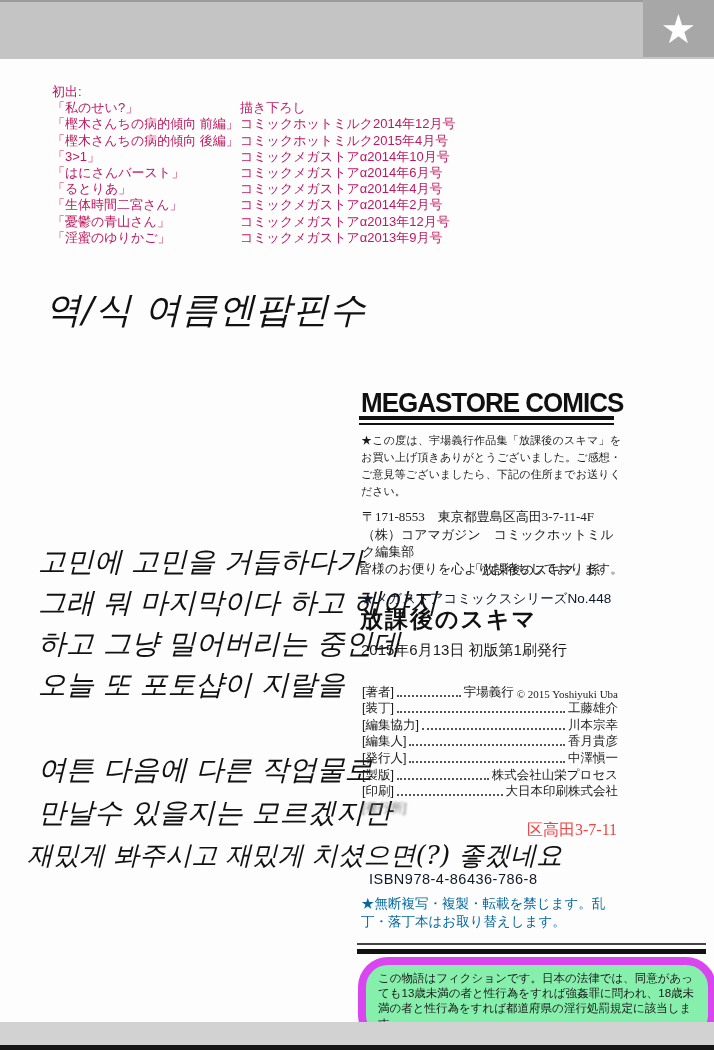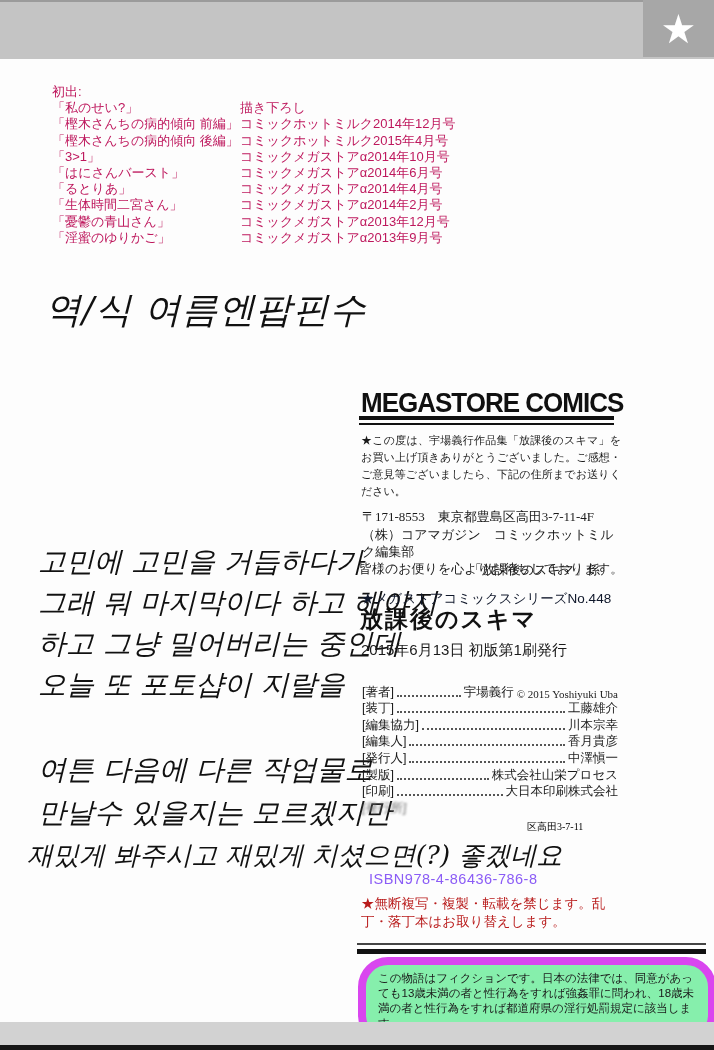--- a/index.html
+++ b/index.html
@@ -41,23 +41,23 @@
   .edition{position:absolute;left:361px;top:641px;font-size:15px;color:#1a1a1a;}
 
   .credits{position:absolute;left:362px;top:684px;width:256px;font-size:12.5px;color:#1a1a1a;}
   .credit-row{display:flex;align-items:flex-end;height:16.6px;}
   .credit-role{white-space:nowrap;}
   .credit-leader{flex:1;border-bottom:2px dotted #555;margin:0 3px 4px 3px;min-width:8px;}
   .credit-name{white-space:nowrap;}
   .credit-extra{font-family:"Liberation Serif",serif;font-size:11px;margin-left:3px;white-space:nowrap;padding-bottom:1px;}
   .smudged{filter:blur(1.2px);color:#6f6f6f;transform:skewX(-6deg);}
 
-  .addr-frag{position:absolute;left:527px;top:820px;font-family:"Liberation Serif",serif;font-size:10px;color:#000000;}
-  .isbn{position:absolute;left:369px;top:871px;font-size:14.5px;letter-spacing:.5px;color:#8b5cf6;}
-  .warning{position:absolute;left:361px;top:895px;width:262px;font-size:13.5px;line-height:17.5px;color:#b91c1c;}
+  .addr-frag{position:absolute;left:527px;top:820px;font-family:"Liberation Serif",serif;font-size:16px;color:#ef4444;}
+  .isbn{position:absolute;left:369px;top:871px;font-size:14.5px;letter-spacing:.5px;color:#0f172a;}
+  .warning{position:absolute;left:361px;top:895px;width:262px;font-size:13.5px;line-height:17.5px;color:#0369a1;}
   .double-rule{position:absolute;left:357px;top:943px;width:349px;height:4px;border-top:2px solid #444;border-bottom:5px solid #111;}
   .disclaimer{position:absolute;left:358px;top:957px;width:318px;border:8px solid #d946ef;border-radius:30px;padding:6px 12px;font-size:11.5px;line-height:15px;color:#1a1a1a;background:#86efac;}
 </style>
 </head>
 <body>
 
 <div class="scan">
 
   <div class="top-band"></div>
   <div class="star-box">

